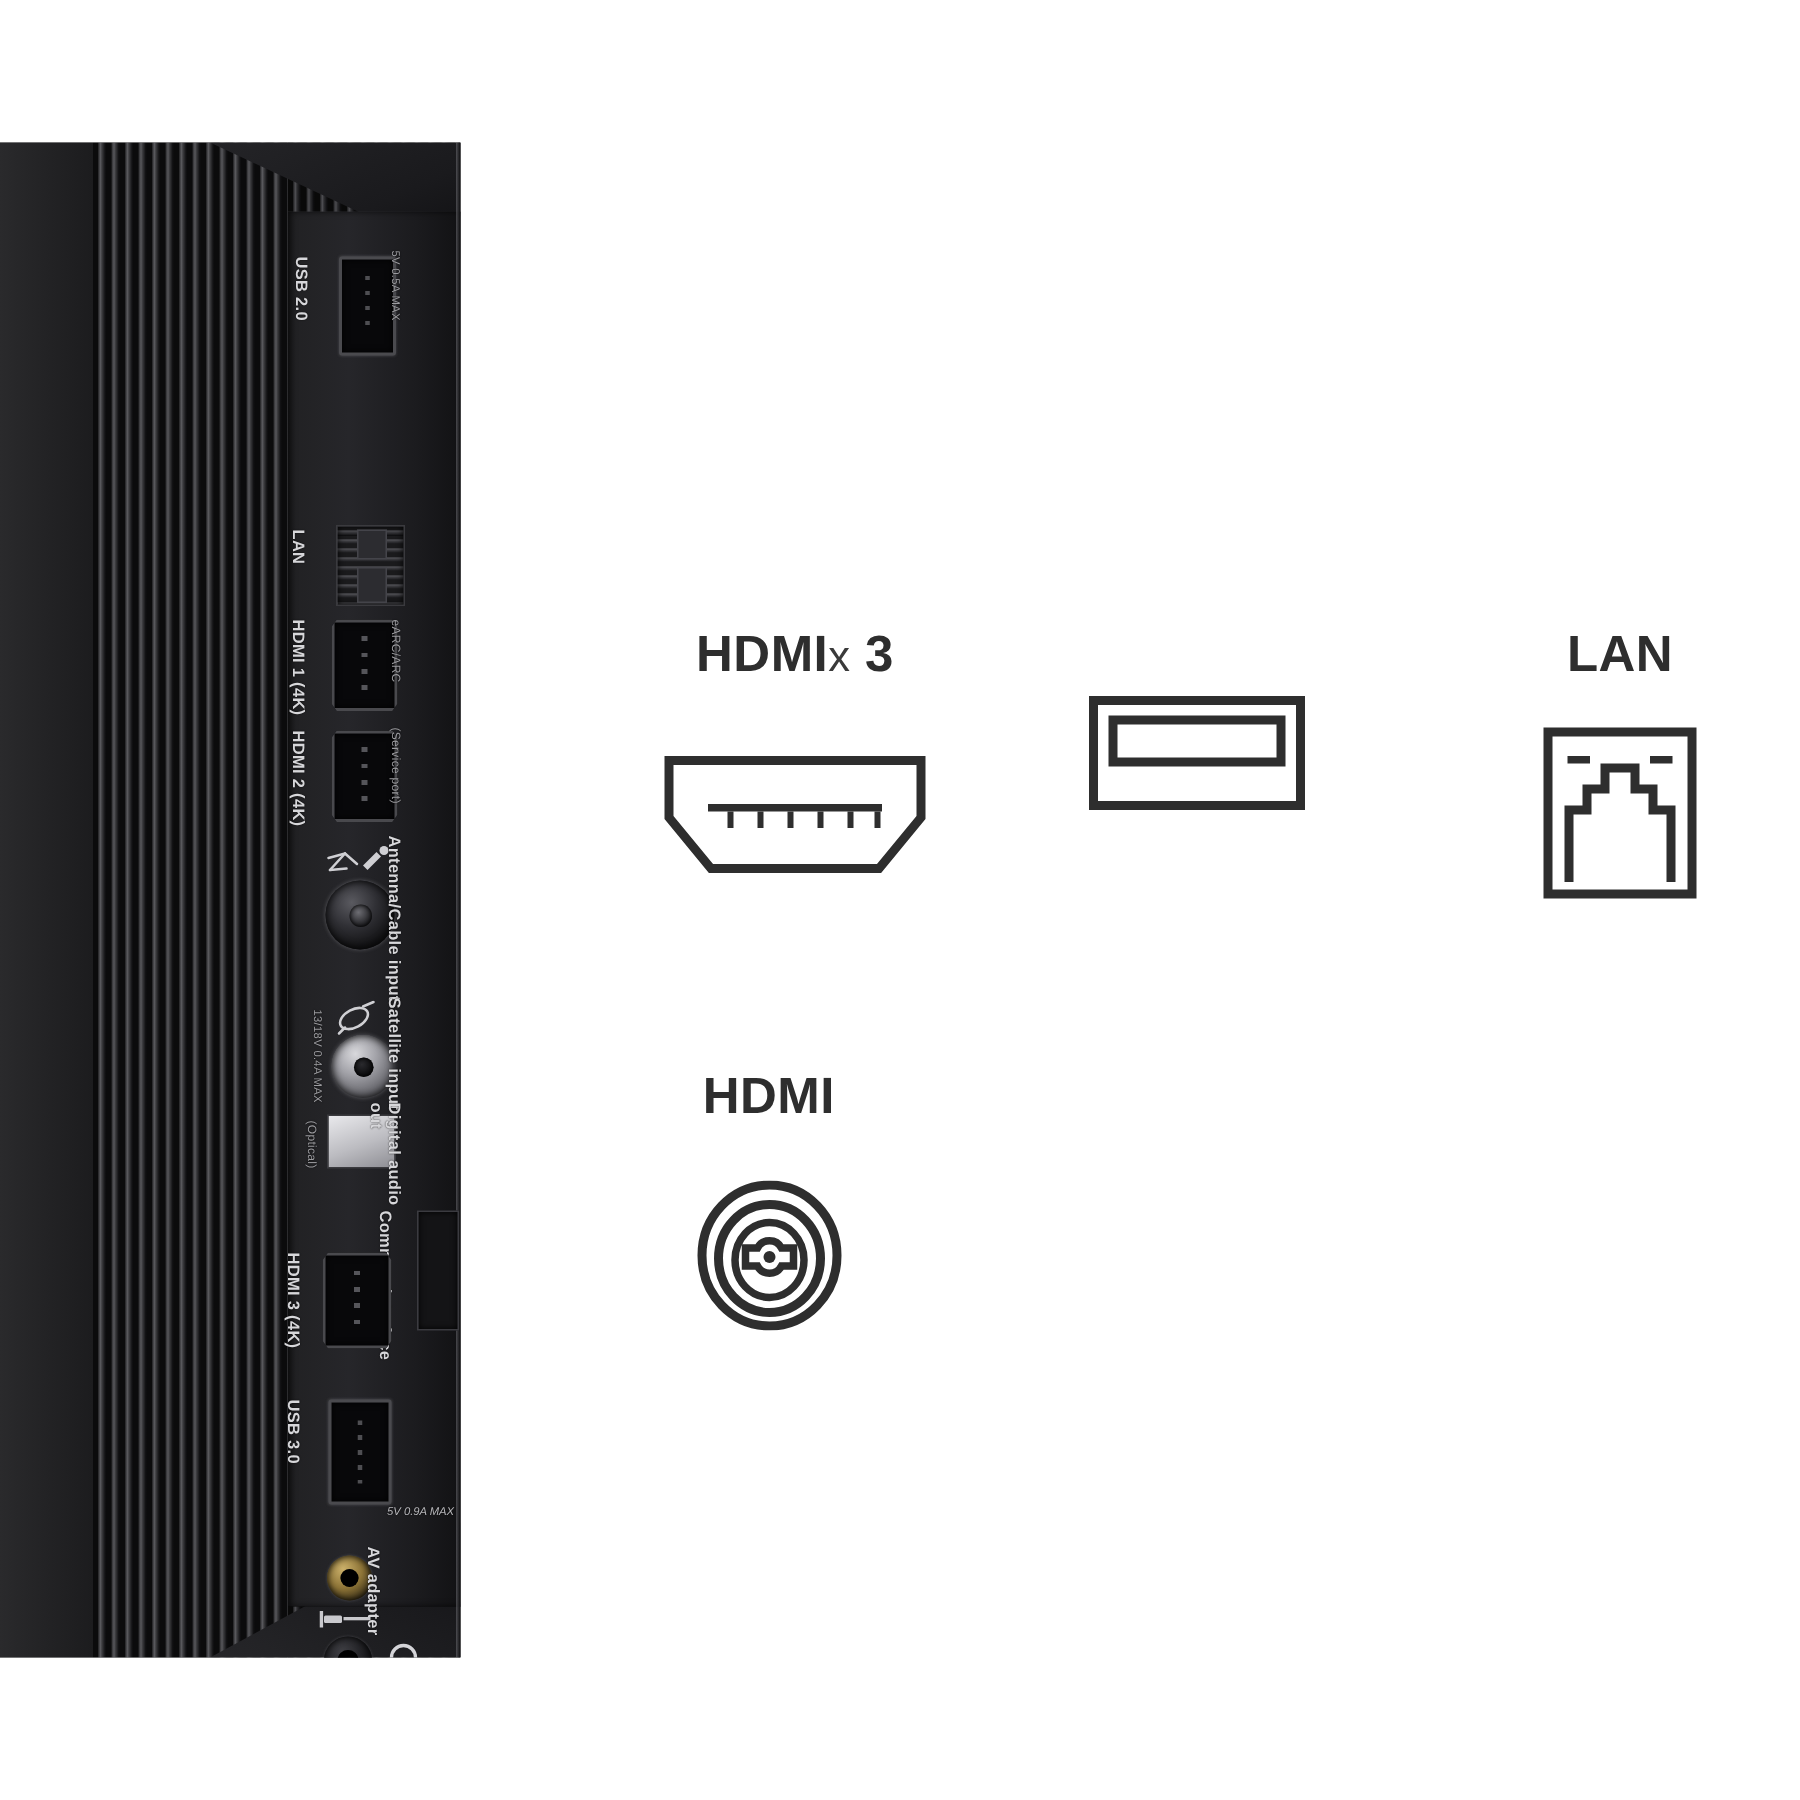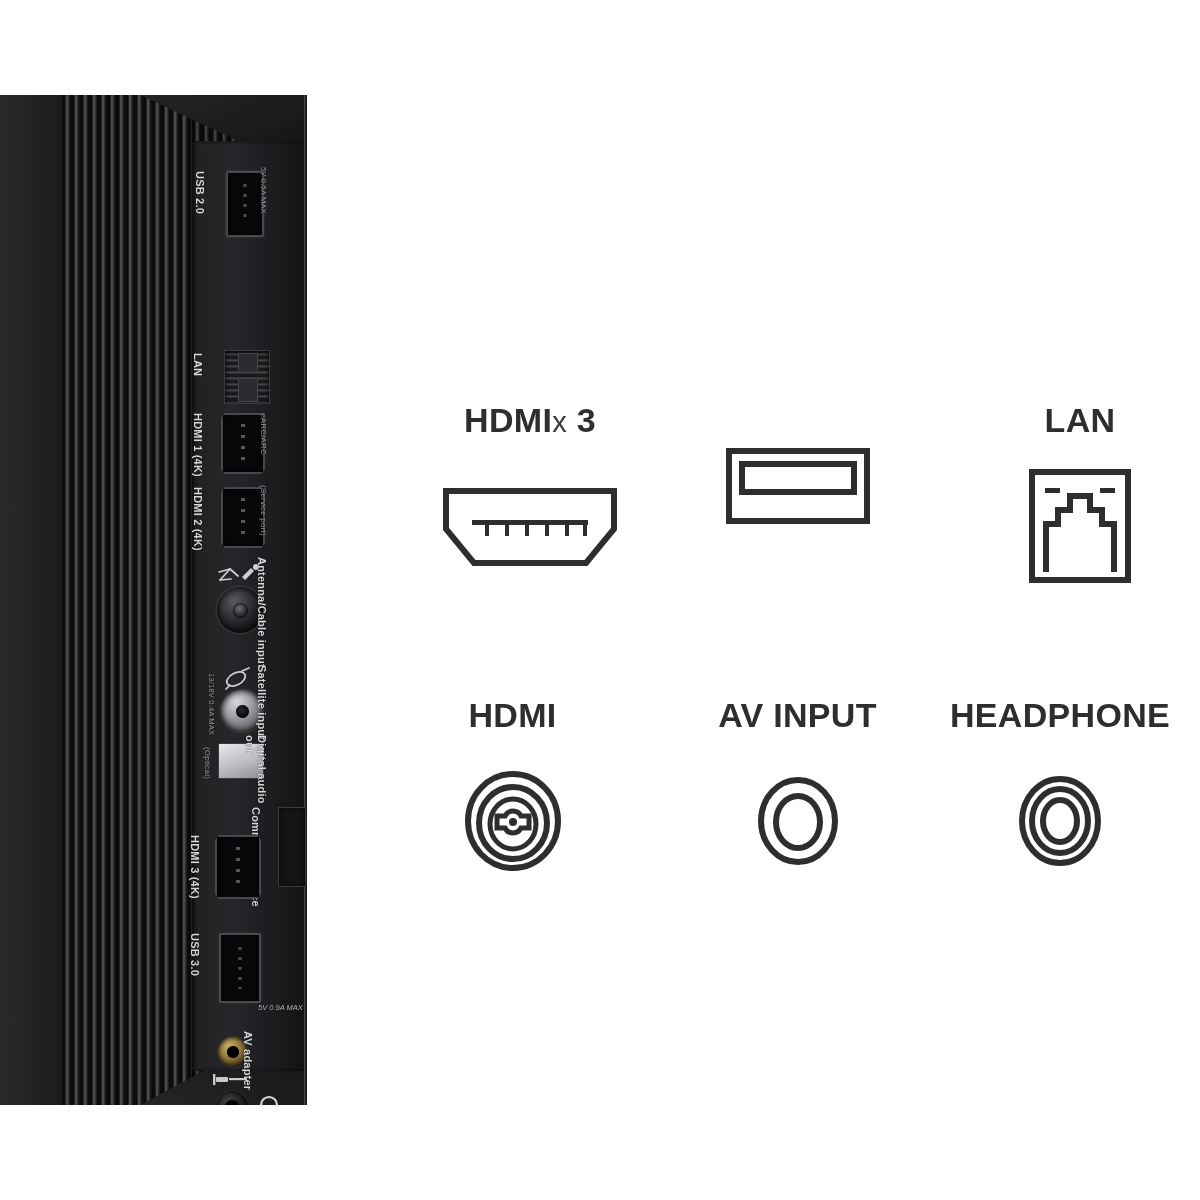--- a/index.html
+++ b/index.html
@@ -203,20 +203,21 @@
     position: absolute;
     left: 400px;
     top: 400px;
     width: 800px;
     height: 520px;
   }
   .spec-row {
     position: absolute;
     left: 0; right: 0;
     height: 230px;
+    margin-top: 16px;
   }
   #spec-row-1 { top: 0; }
   #spec-row-2 { top: 295px; }
 
   .spec-cell {
     position: absolute;
     top: 0;
     text-align: center;
   }
   .spec-label {
@@ -406,34 +407,15 @@
         <svg width="100" height="100" viewBox="0 0 100 100">
           <ellipse cx="50" cy="50" rx="45" ry="47" fill="none" stroke="#2e2e2e" stroke-width="6"></ellipse>
           <ellipse cx="50" cy="52" rx="34" ry="36" fill="none" stroke="#2e2e2e" stroke-width="6"></ellipse>
           <ellipse cx="50" cy="53" rx="23" ry="25" fill="none" stroke="#2e2e2e" stroke-width="5"></ellipse>
           <path d="M34 45 h8 a9 9 0 0 1 16 0 h8 v12 h-8 a9 9 0 0 1 -16 0 h-8 z" fill="none" stroke="#2e2e2e" stroke-width="5" stroke-linejoin="miter"></path>
           <circle cx="50" cy="51" r="4" fill="#2e2e2e"></circle>
         </svg>
       </div>
     </div>
 
-    <div class="spec-cell" style="left:290px; width:215px;">
-      <div class="spec-label">AV INPUT</div>
-      <div class="spec-icon">
-        <svg width="84" height="92" viewBox="0 0 84 92">
-          <ellipse cx="42" cy="46" rx="37" ry="41" fill="none" stroke="#2e2e2e" stroke-width="6"></ellipse>
-          <ellipse cx="42" cy="47" rx="22" ry="26" fill="none" stroke="#2e2e2e" stroke-width="6"></ellipse>
-        </svg>
-      </div>
-    </div>
-
-    <div class="spec-cell" style="left:520px; width:280px;">
-      <div class="spec-label">HEADPHONE</div>
-      <div class="spec-icon">
-        <svg width="86" height="94" viewBox="0 0 86 94">
-          <ellipse cx="43" cy="47" rx="38" ry="42" fill="none" stroke="#2e2e2e" stroke-width="6"></ellipse>
-          <ellipse cx="43" cy="47" rx="28" ry="32" fill="none" stroke="#2e2e2e" stroke-width="6"></ellipse>
-          <ellipse cx="43" cy="47" rx="17" ry="21" fill="none" stroke="#2e2e2e" stroke-width="6"></ellipse>
-        </svg>
-      </div>
-    </div>
+
   </div>
 </div>
 
 </body></html>

